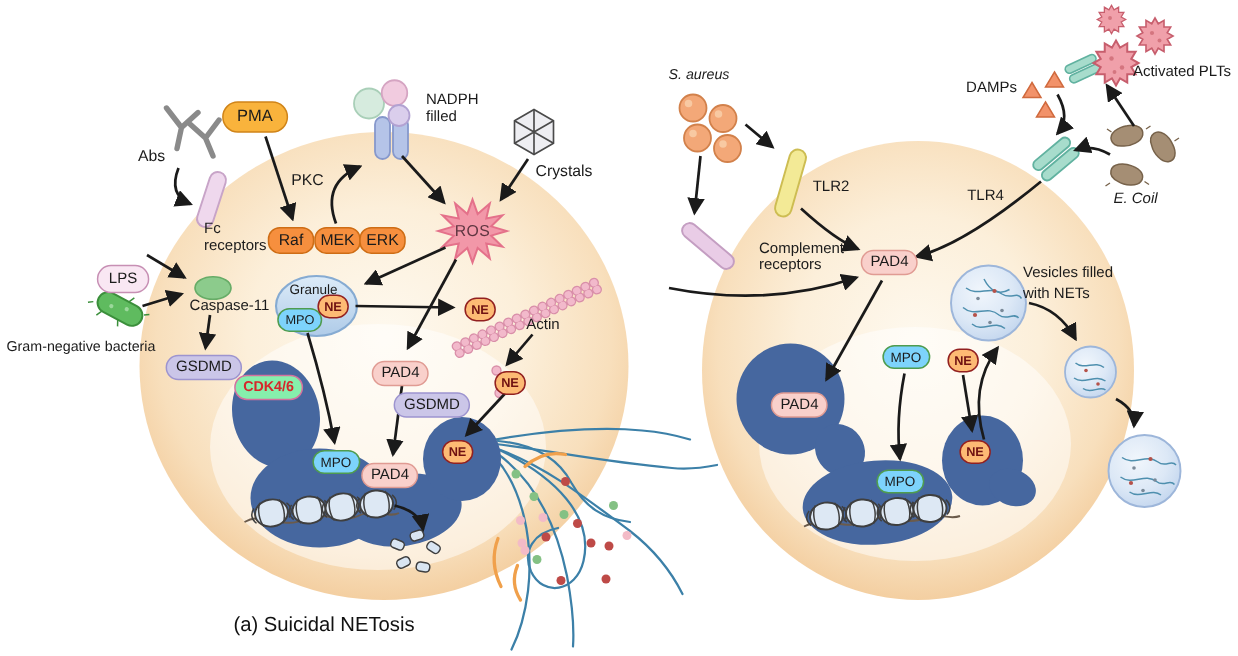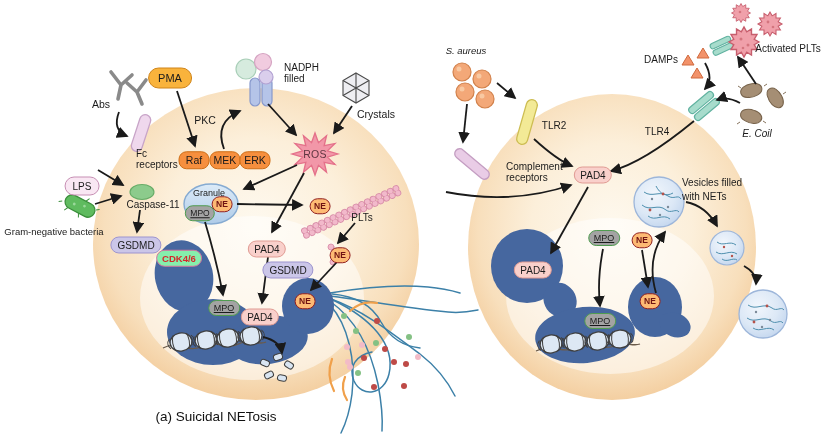--- a/index.html
+++ b/index.html
@@ -11,21 +11,21 @@
   .lbl.left{transform:translate(0,-50%);}
   .lbl.it{font-style:italic;}
   .cap{font-size:13.5px;color:#111;}
   .badge{position:absolute;transform:translate(-50%,-50%);border-radius:999px;
          display:flex;align-items:center;justify-content:center;white-space:nowrap;
          line-height:1;color:#1b1b1b;}
   .b-pma{background:#F9B33C;border:1.4px solid #D08418;font-size:11px;padding:4px 9px;}
   .b-lps{background:#F9E7F3;border:1.2px solid #C78FB4;font-size:10px;padding:3.5px 7px;margin-top:20px;}
   .b-kin{background:#F68F3E;border:1.4px solid #CE6D15;border-radius:8px;font-size:10.5px;
          padding:2.5px 0;width:29px;}
-  .b-mpo{background:#a3a3a3;border:1.2px solid #4F9C4F;font-size:9px;padding:2.5px 4.5px;text-decoration:underline;}
+  .b-mpo{background:#7dd3fc;border:1.2px solid #4F9C4F;font-size:9px;padding:2.5px 4.5px;}
   .b-ne{background:#fdba74;border:1.2px solid #922020;color:#701212;font-weight:bold;
         font-size:8.5px;padding:2.5px 3.5px;}
   .b-pad4{background:#F9D0CB;border:1.2px solid #E09B93;font-size:10px;padding:2.5px 5.5px;}
   .b-gsdmd{background:#CBC6E8;border:1.2px solid #9D94CF;font-size:10px;padding:2.5px 6px;}
   .b-cdk{background:#86efac;border:1.2px solid #D4719F;color:#D6262B;font-weight:bold;
          font-size:9.5px;padding:2.5px 5px;}
   .ros-lbl{color:#5E3540;font-size:10.5px;letter-spacing:.3px;}
 </style>
 </head>
 <body>
@@ -354,21 +354,21 @@
 <div class="lbl" style="left:153px;top:204px;font-size:10px">Caspase-11</div>
 <div class="lbl" style="left:54px;top:232px;font-size:9.5px">Gram-negative bacteria</div>
 <div class="lbl" style="left:209px;top:194px;font-size:9px">Granule</div>
 <div class="badge b-mpo" style="left:200px;top:213px;font-size:8.5px">MPO</div>
 <div class="badge b-ne" style="left:222px;top:204px">NE</div>
 <div class="badge b-gsdmd" style="left:136px;top:245px">GSDMD</div>
 <div class="badge b-cdk" style="left:179px;top:258px">CDK4/6</div>
 <div class="badge b-pad4" style="left:267px;top:249px">PAD4</div>
 <div class="badge b-gsdmd" style="left:288px;top:270px">GSDMD</div>
 <div class="badge b-ne" style="left:320px;top:206px">NE</div>
-<div class="lbl" style="left:362px;top:217px;font-size:10px">PLTs</div>
+<div class="lbl" style="left:362px;top:217px;font-size:10px">Actin</div>
 <div class="badge b-ne" style="left:340px;top:255px">NE</div>
 <div class="badge b-ne" style="left:305px;top:301px">NE</div>
 <div class="badge b-mpo" style="left:224px;top:308px">MPO</div>
 <div class="badge b-pad4" style="left:260px;top:317px">PAD4</div>
 <div class="lbl cap" style="left:216px;top:417px">(a) Suicidal NETosis</div>
 
 <div class="lbl it" style="left:466px;top:51px;font-size:9.5px">S. aureus</div>
 <div class="lbl" style="left:661px;top:59px;font-size:10px">DAMPs</div>
 <div class="lbl" style="left:788px;top:48px;font-size:10px">Activated PLTs</div>
 <div class="lbl" style="left:554px;top:125px;font-size:10px">TLR2</div>

